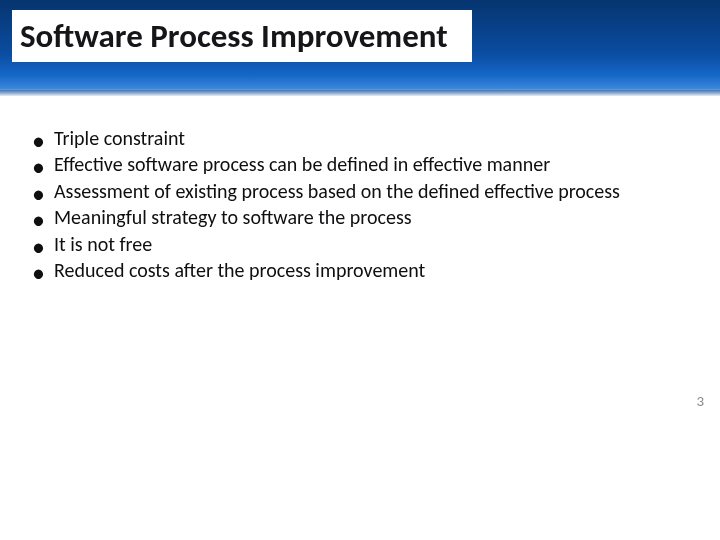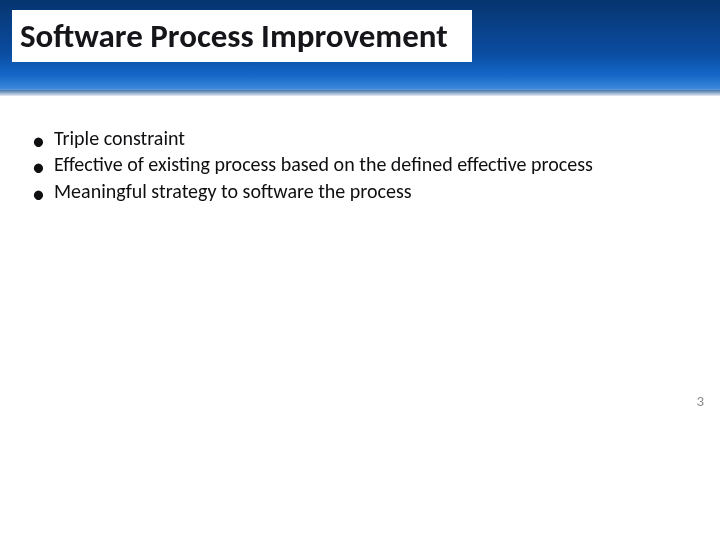--- a/index.html
+++ b/index.html
@@ -68,19 +68,22 @@
 <div class="slide">
   <div class="title-bar">
     <div class="title-box">
       <div class="title-text">Software Process Improvement</div>
     </div>
   </div>
 
   <div class="body">
     <ul class="bullets">
       <li>Triple constraint</li>
-      <li>Effective of existing process based on the defined effective process</li>
+      <li>Effective software process can be defined in effective manner</li>
+      <li>Assessment of existing process based on the defined effective process</li>
       <li>Meaningful strategy to software the process</li>
+      <li>It is not free</li>
+      <li>Reduced costs after the process improvement</li>
     </ul>
   </div>
 
   <div class="slide-number">3</div>
 </div>
 
 </body></html>

